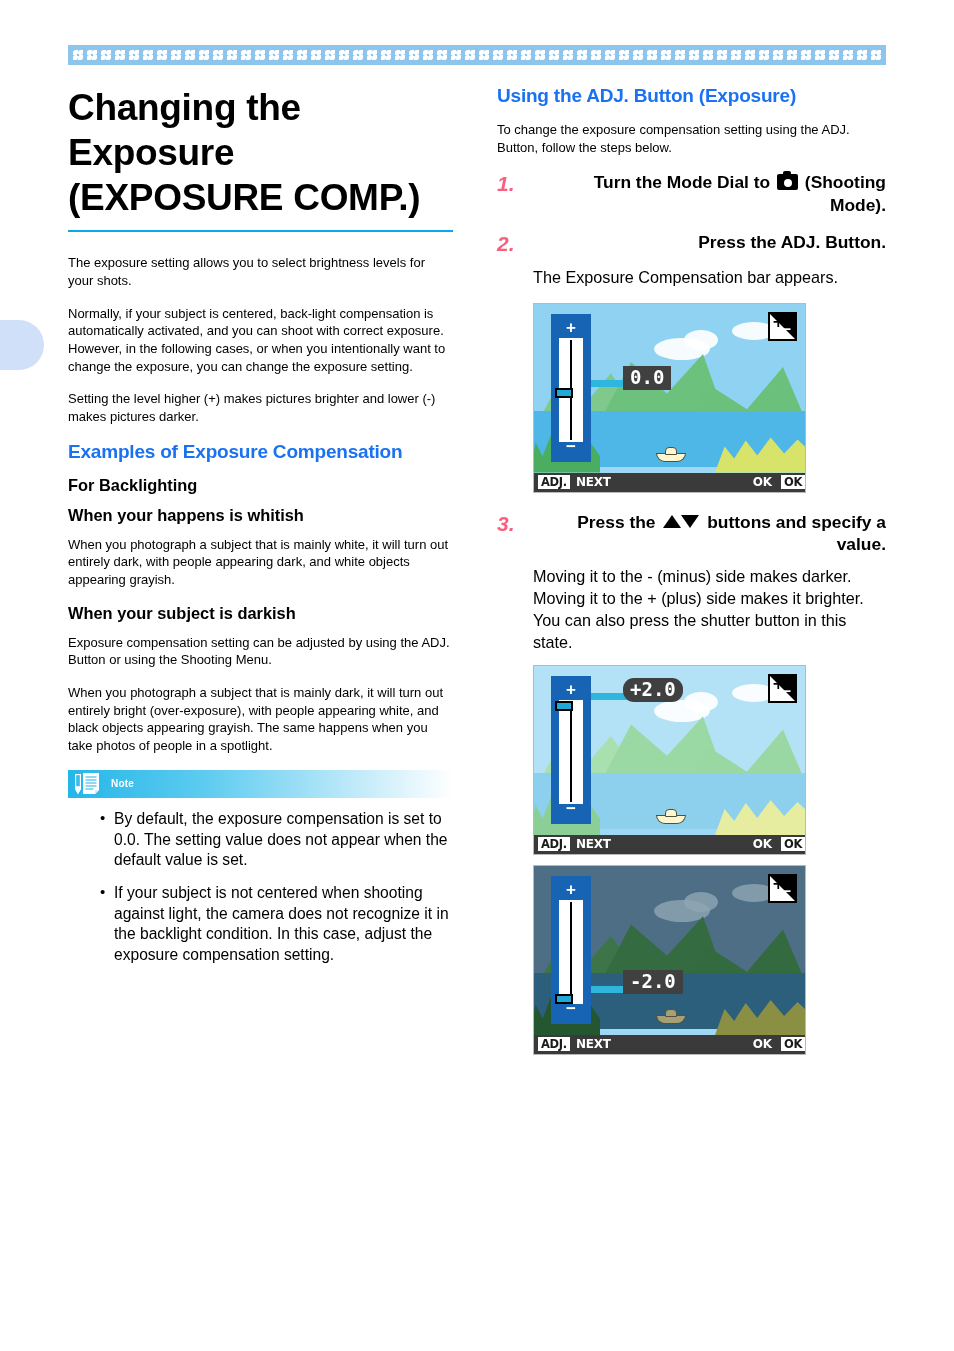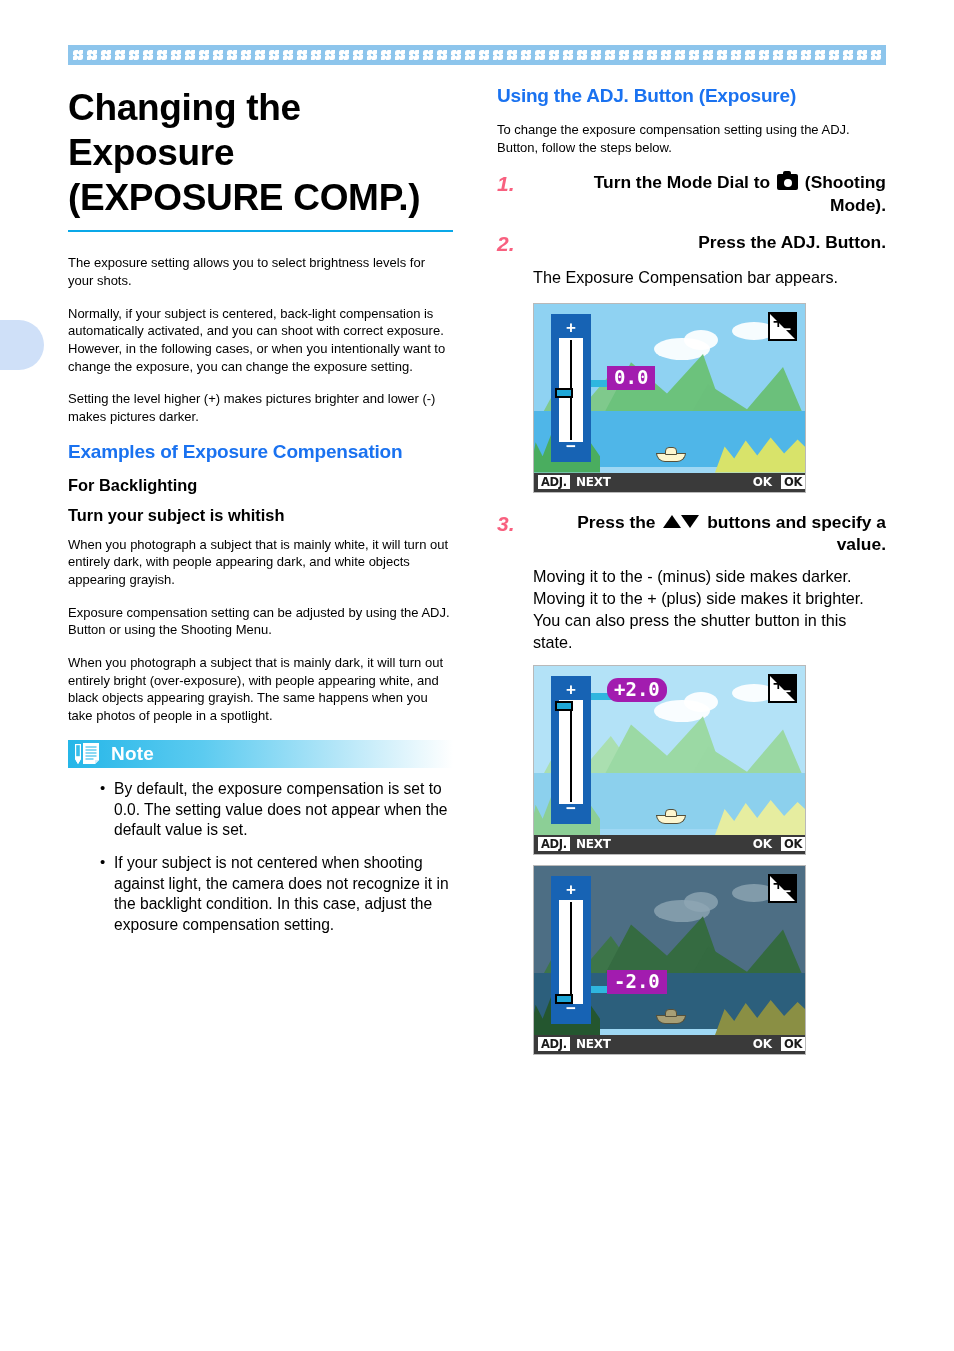--- a/index.html
+++ b/index.html
@@ -126,21 +126,21 @@
     box-sizing: border-box;
   }
   .note-icon {
     width: 30px;
     height: 26px;
     position: relative;
     flex: 0 0 30px;
     margin-right: 8px;
   }
   .note-label {
-    font-size: 19px;
+    font-size: 10px;
     font-weight: bold;
     color: #ffffff;
     letter-spacing: 0.2px;
   }
   ul.note-list {
     list-style: none;
     margin: 11px 0 0 0;
     padding: 0 0 0 32px;
   }
   ul.note-list li {
@@ -325,29 +325,30 @@
     z-index: 8;
   }
   .ev-connector {
     position: absolute;
     height: 7px;
     background: #2fb6df;
     z-index: 5;
   }
   .ev-value {
     position: absolute;
-    background: #a21caf;
+    background: #404040;
     color: #ffffff;
     font-family: "DejaVu Sans Mono", monospace;
     font-size: 19px;
     font-weight: bold;
     padding: 2px 7px 3px 7px;
     line-height: 1;
     z-index: 9;
     letter-spacing: 0px;
+    margin-left: 16px;
   }
 
   
   .ev-icon {
     position: absolute;
     right: 8px;
     top: 8px;
     width: 29px;
     height: 29px;
     background: #ffffff;
@@ -485,23 +486,24 @@
   <div class="title-rule"></div>
 
   <p class="body">The exposure setting allows you to select brightness levels for your shots.</p>
   <p class="body">Normally, if your subject is centered, back-light compensation is automatically activated, and you can shoot with correct exposure. However, in the following cases, or when you intentionally want to change the exposure, you can change the exposure setting.</p>
   <p class="body">Setting the level higher (+) makes pictures brighter and lower (-) makes pictures darker.</p>
 
   <h2 class="blue-head">Examples of Exposure Compensation</h2>
 
   <h3 class="sub-head">For Backlighting</h3>
 
-  <h3 class="sub-head">Turn your subject is whitish</h3>
+  <h3 class="sub-head">When your happens is whitish</h3>
   <p class="body">When you photograph a subject that is mainly white, it will turn out entirely dark, with people appearing dark, and white objects appearing grayish.</p>
 
+  <h3 class="sub-head">When your subject is darkish</h3>
   <p class="body">Exposure compensation setting can be adjusted by using the ADJ. Button or using the Shooting Menu.</p>
 
   <p class="body">When you photograph a subject that is mainly dark, it will turn out entirely bright (over-exposure), with people appearing white, and black objects appearing grayish. The same happens when you take photos of people in a spotlight.</p>
 
   <div class="note-box">
     <div class="note-header">
       <span class="note-icon">
         <svg width="30" height="26" viewBox="0 0 30 26" xmlns="http://www.w3.org/2000/svg">
           <polygon points="2,3 8,3 8,18 5,23 2,18" fill="#ffffff"></polygon>
           <polygon points="2,18 8,18 5,23" fill="#ffffff"></polygon>

